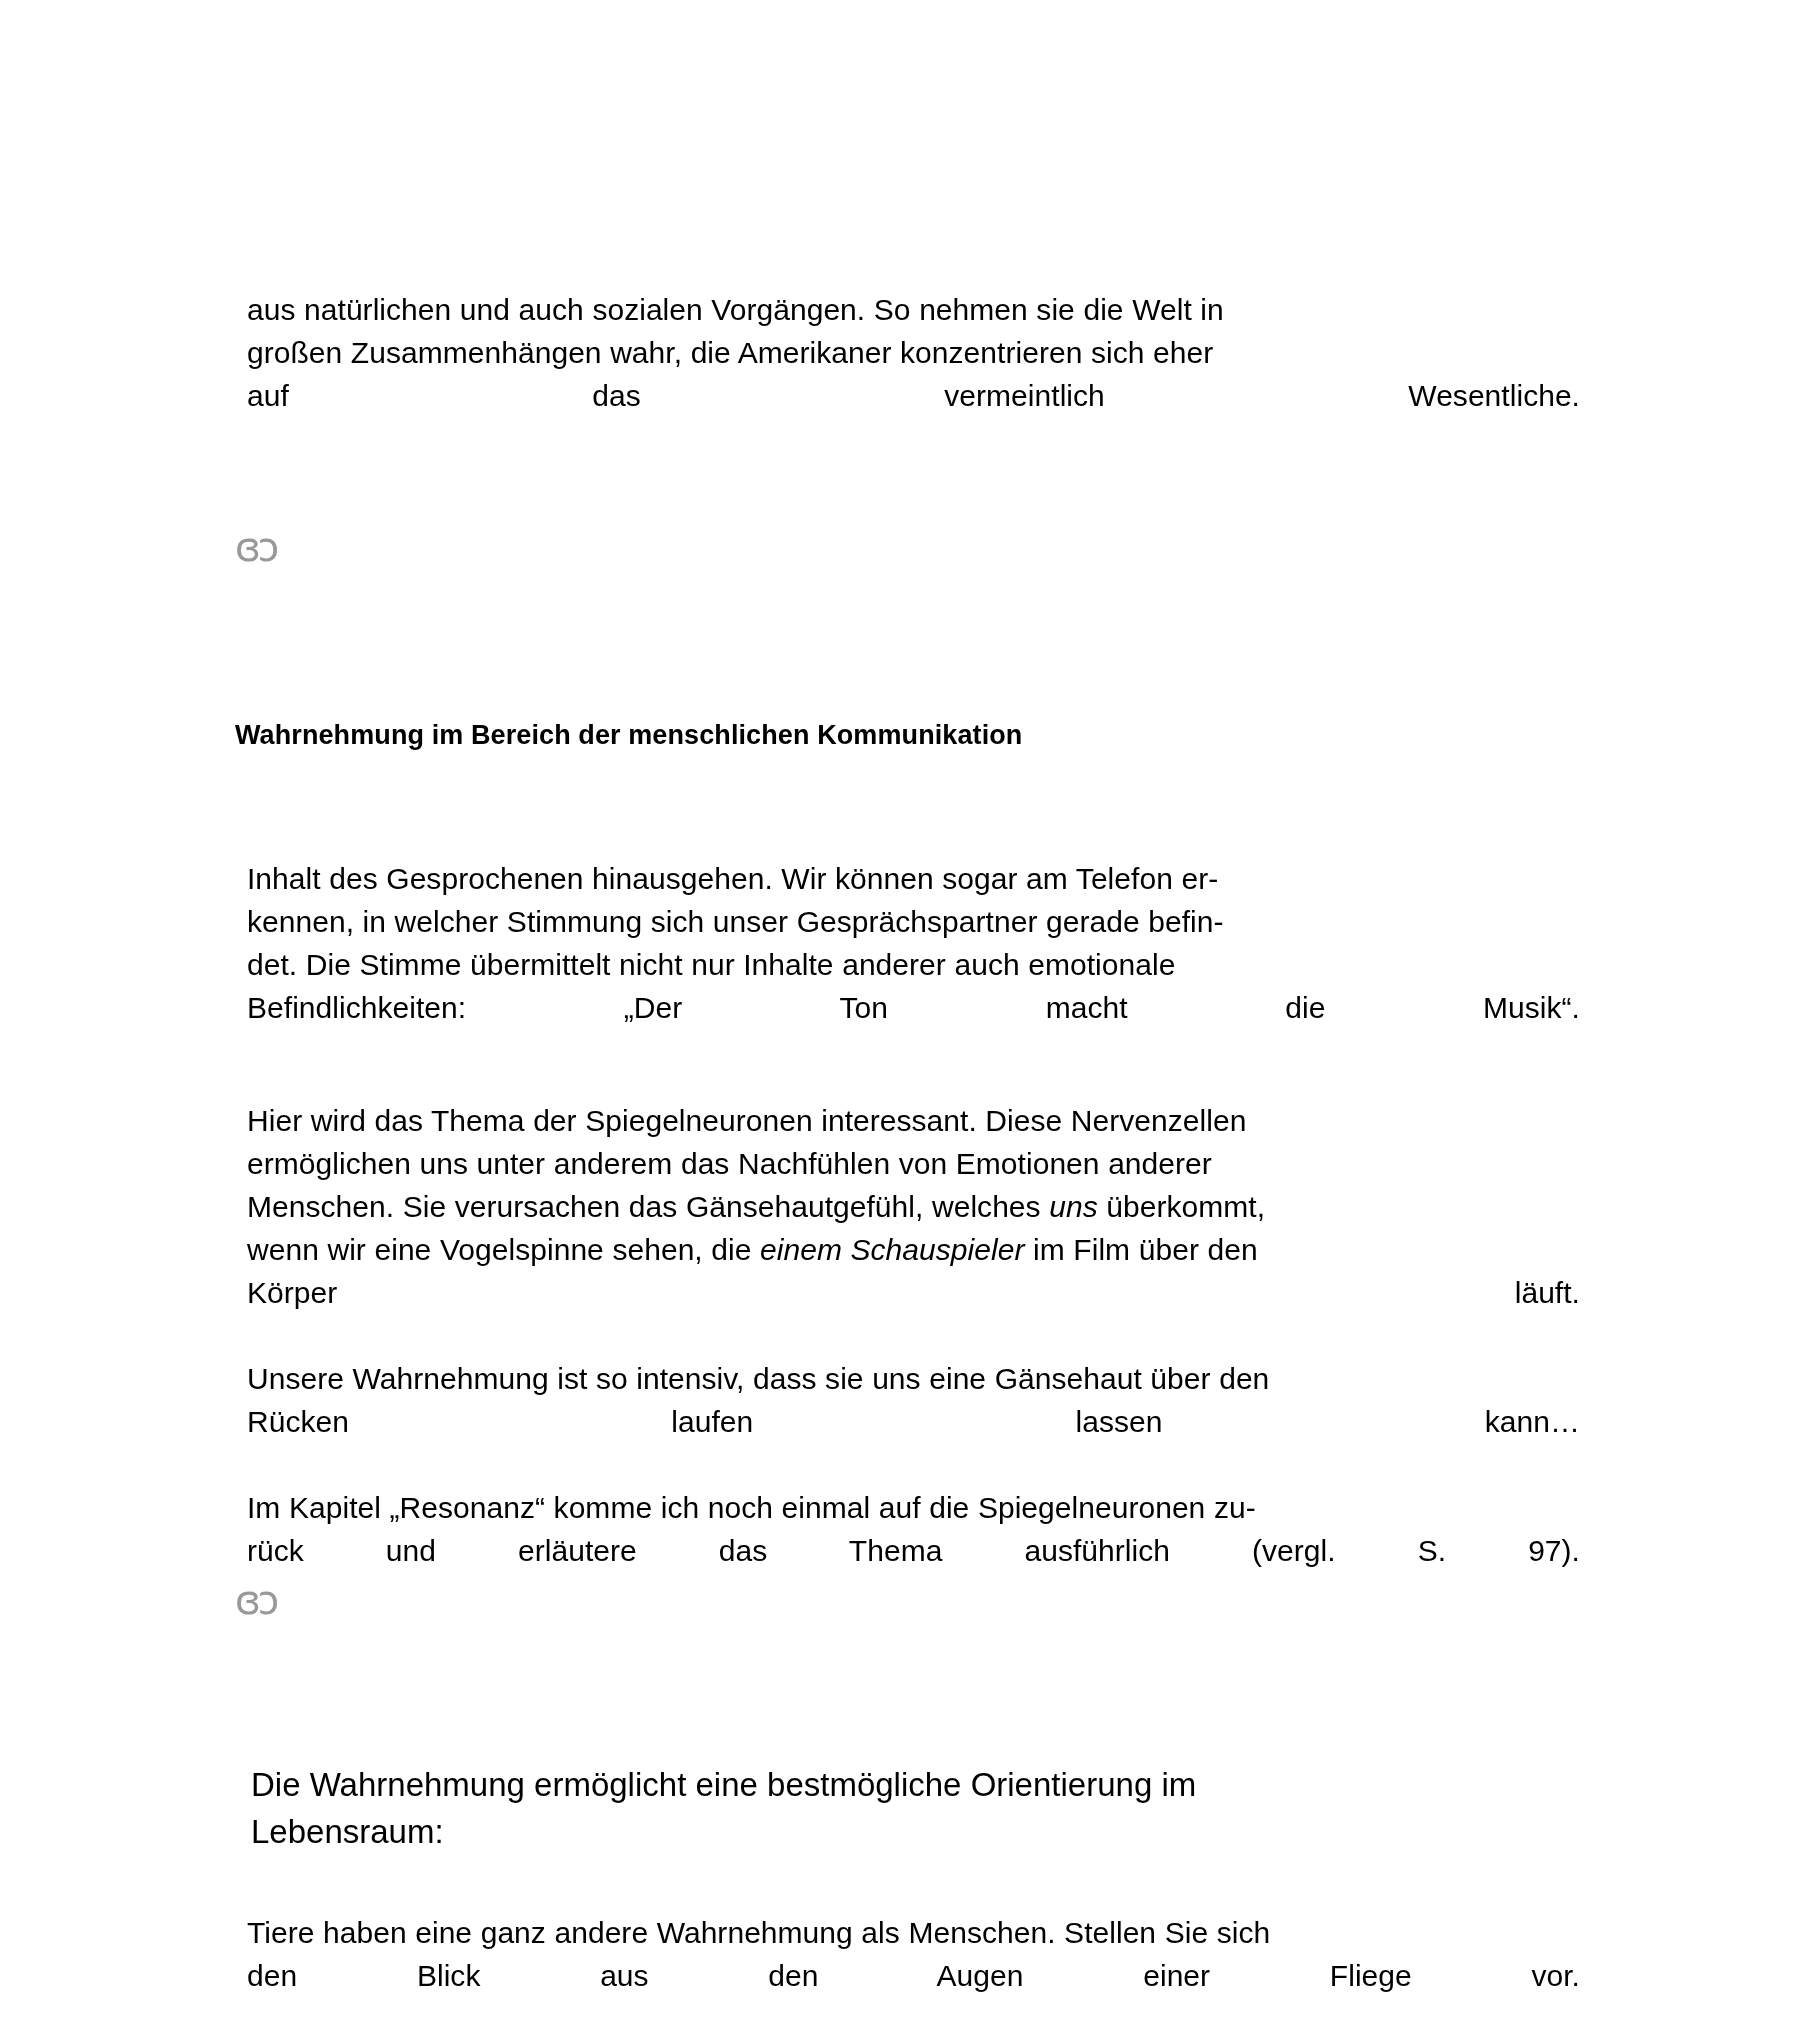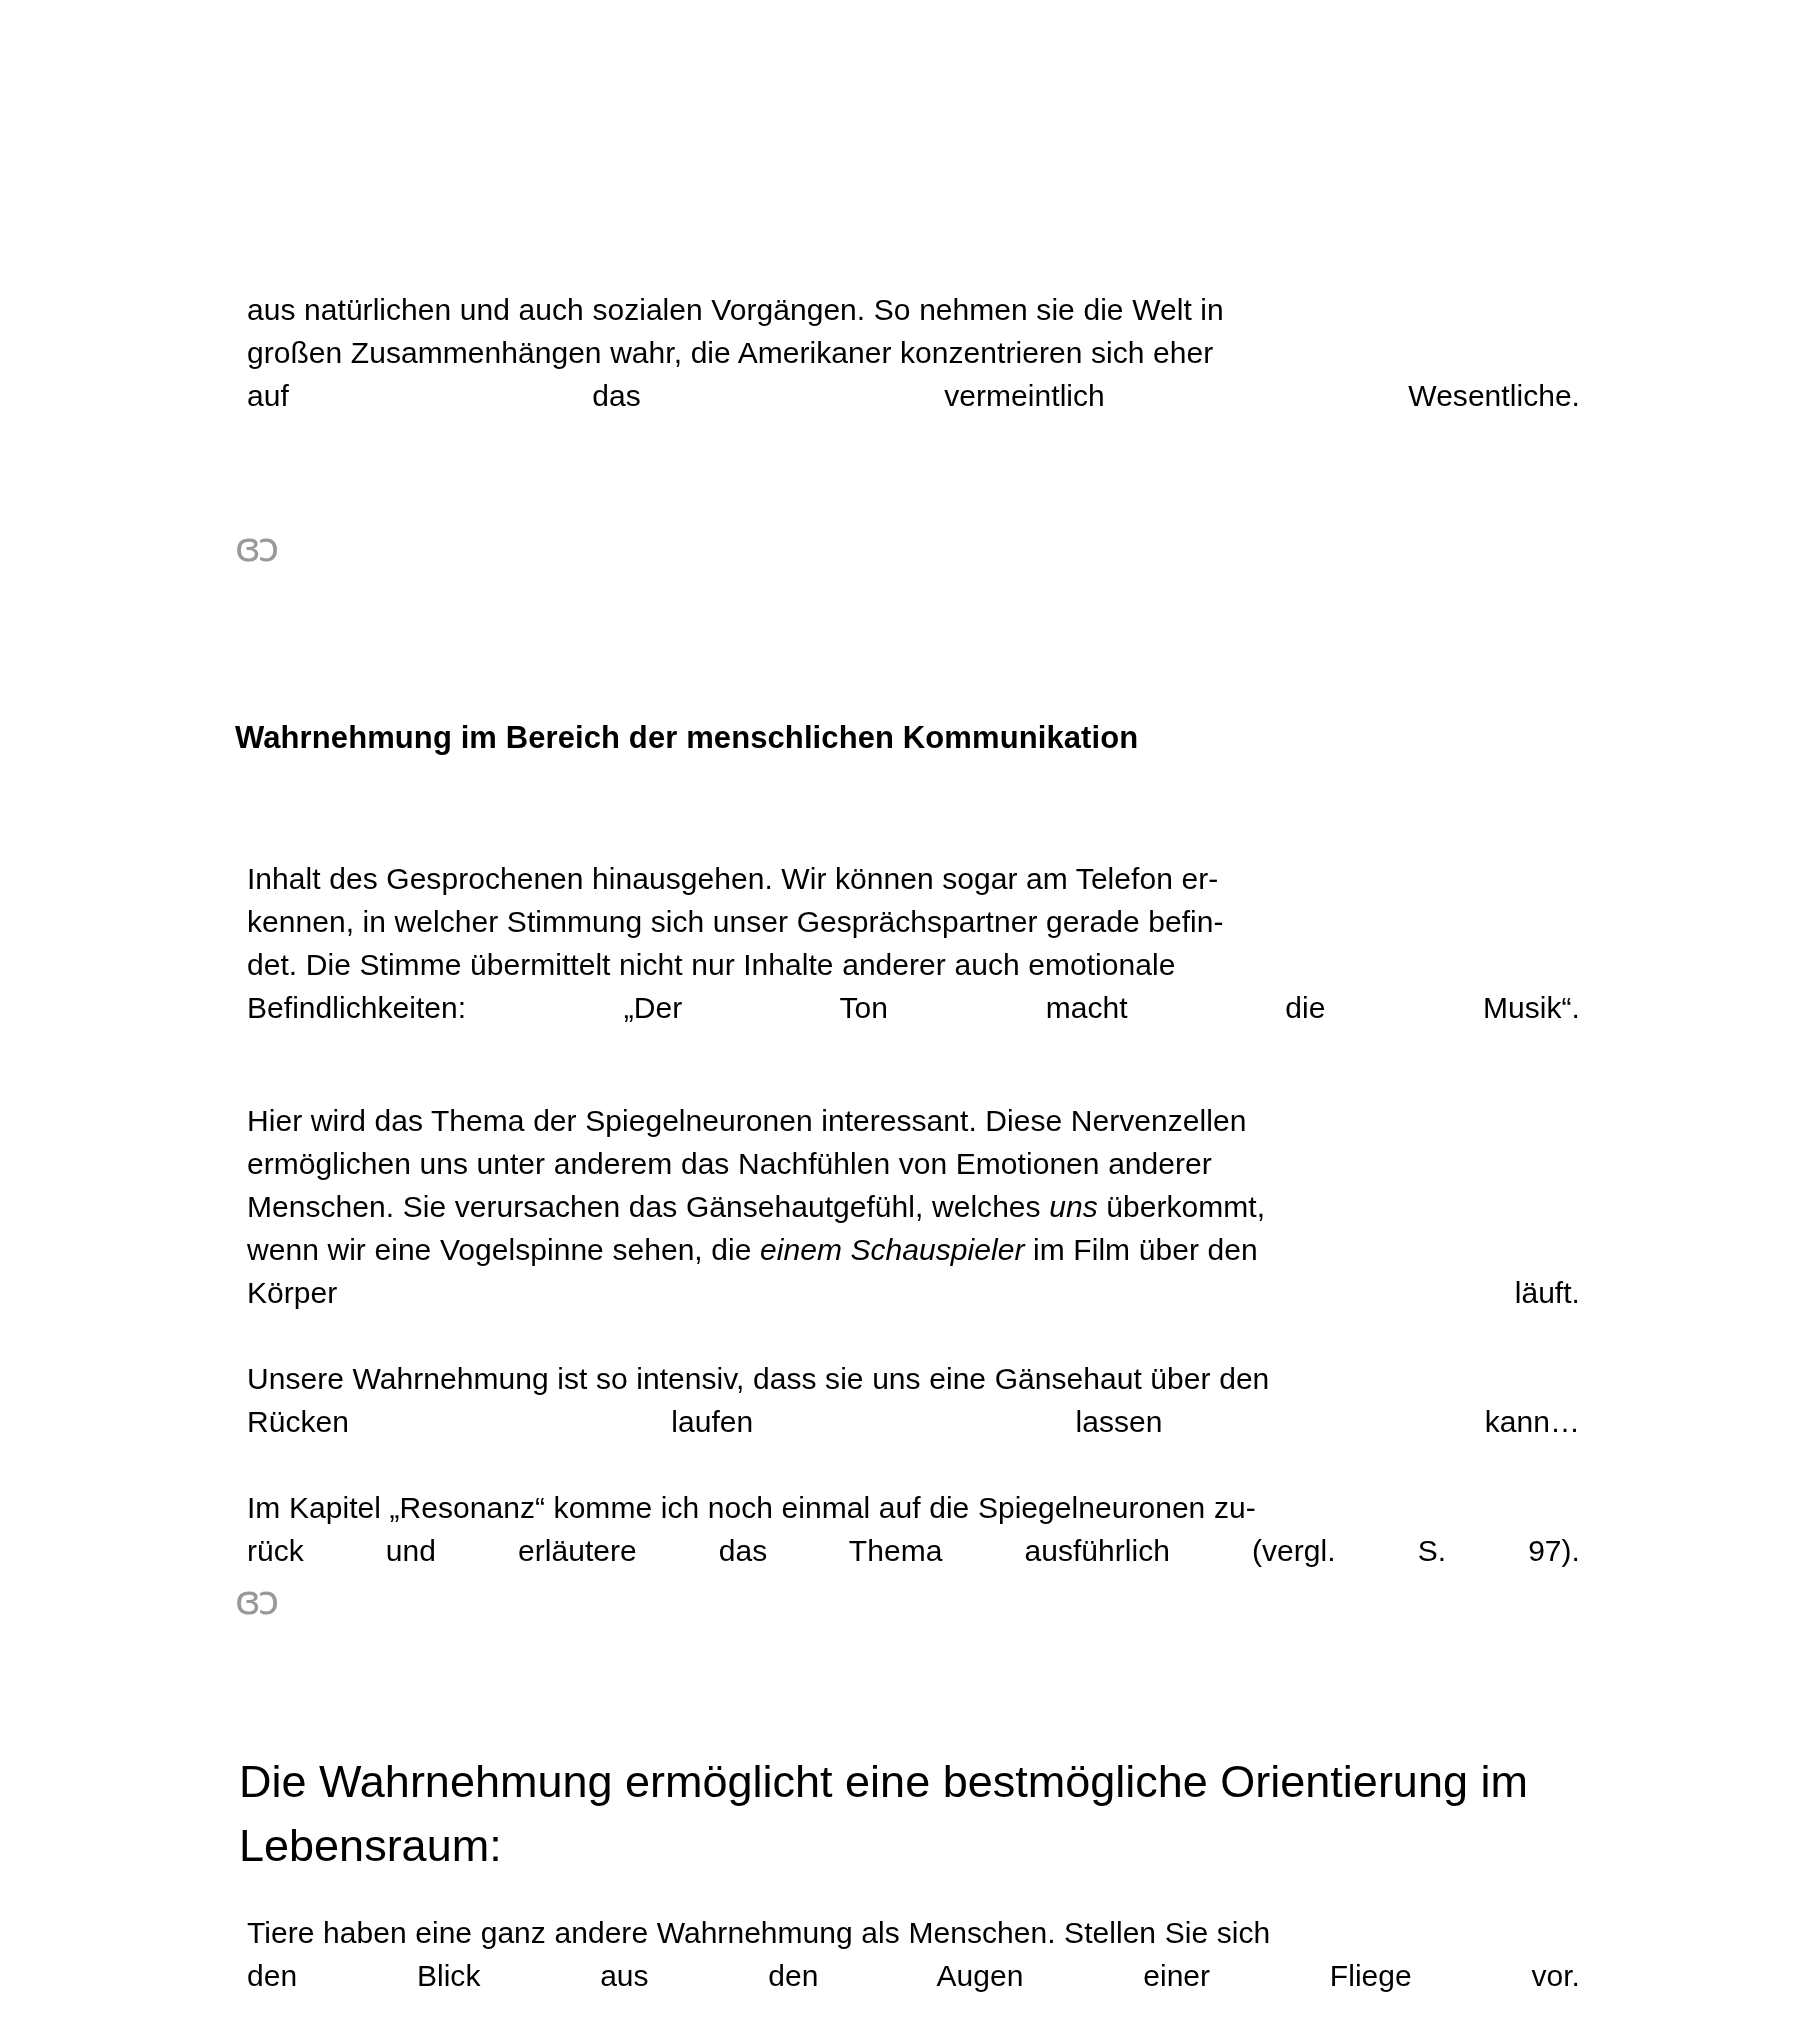--- a/index.html
+++ b/index.html
@@ -73,33 +73,33 @@
     font-size: 39px;
     line-height: 1;
     color: #999999;
     font-family: "DejaVu Sans", "Liberation Sans", sans-serif;
     letter-spacing: -3.2px;
     transform: scaleY(1.05);
   }
 
   
   .heading {
-    font-size: 31px;
+    font-size: 27px;
     font-weight: bold;
     line-height: 1.3;
     margin: 0;
     letter-spacing: 0.1px;
   }
 
   
   .subhead {
-    font-size: 45px;
+    font-size: 33px;
     font-weight: normal;
     line-height: 1.42;
-    margin: 4px;
+    margin: 16px;
     text-align: left;
   }
 
   
   .blk { position: absolute; left: 0; width: 1357px; }
   #blk-p1       { top: 276px; }
   #blk-orn1     { top: 527px; }
   #blk-heading  { top: 718px; }
   #blk-p2       { top: 845px; }
   #blk-p3       { top: 1087px; }

